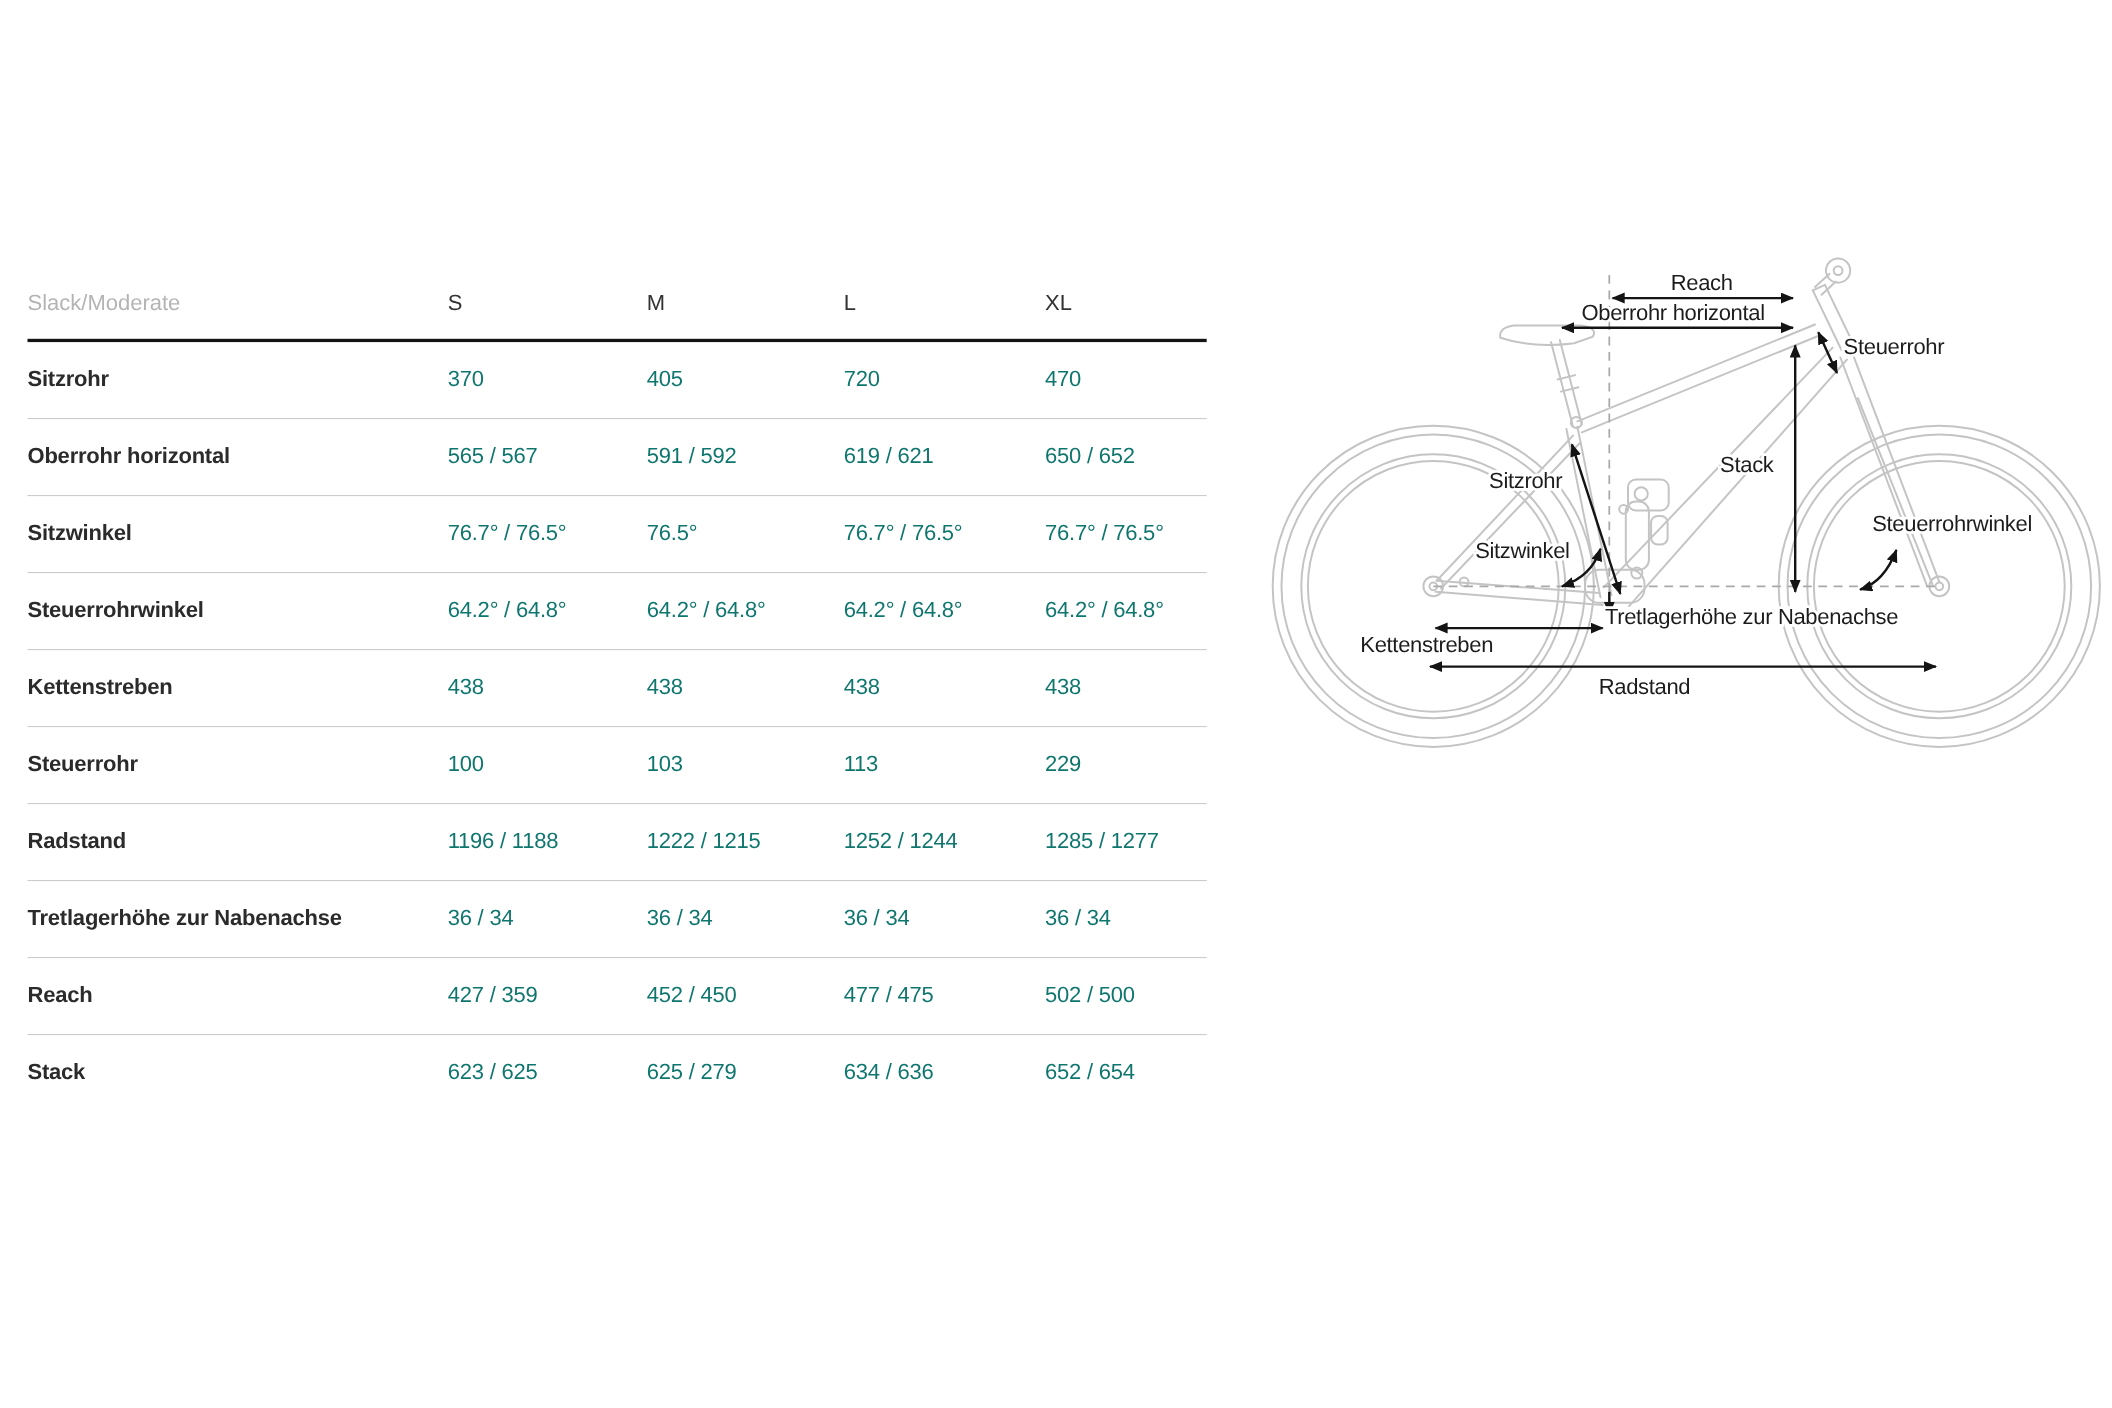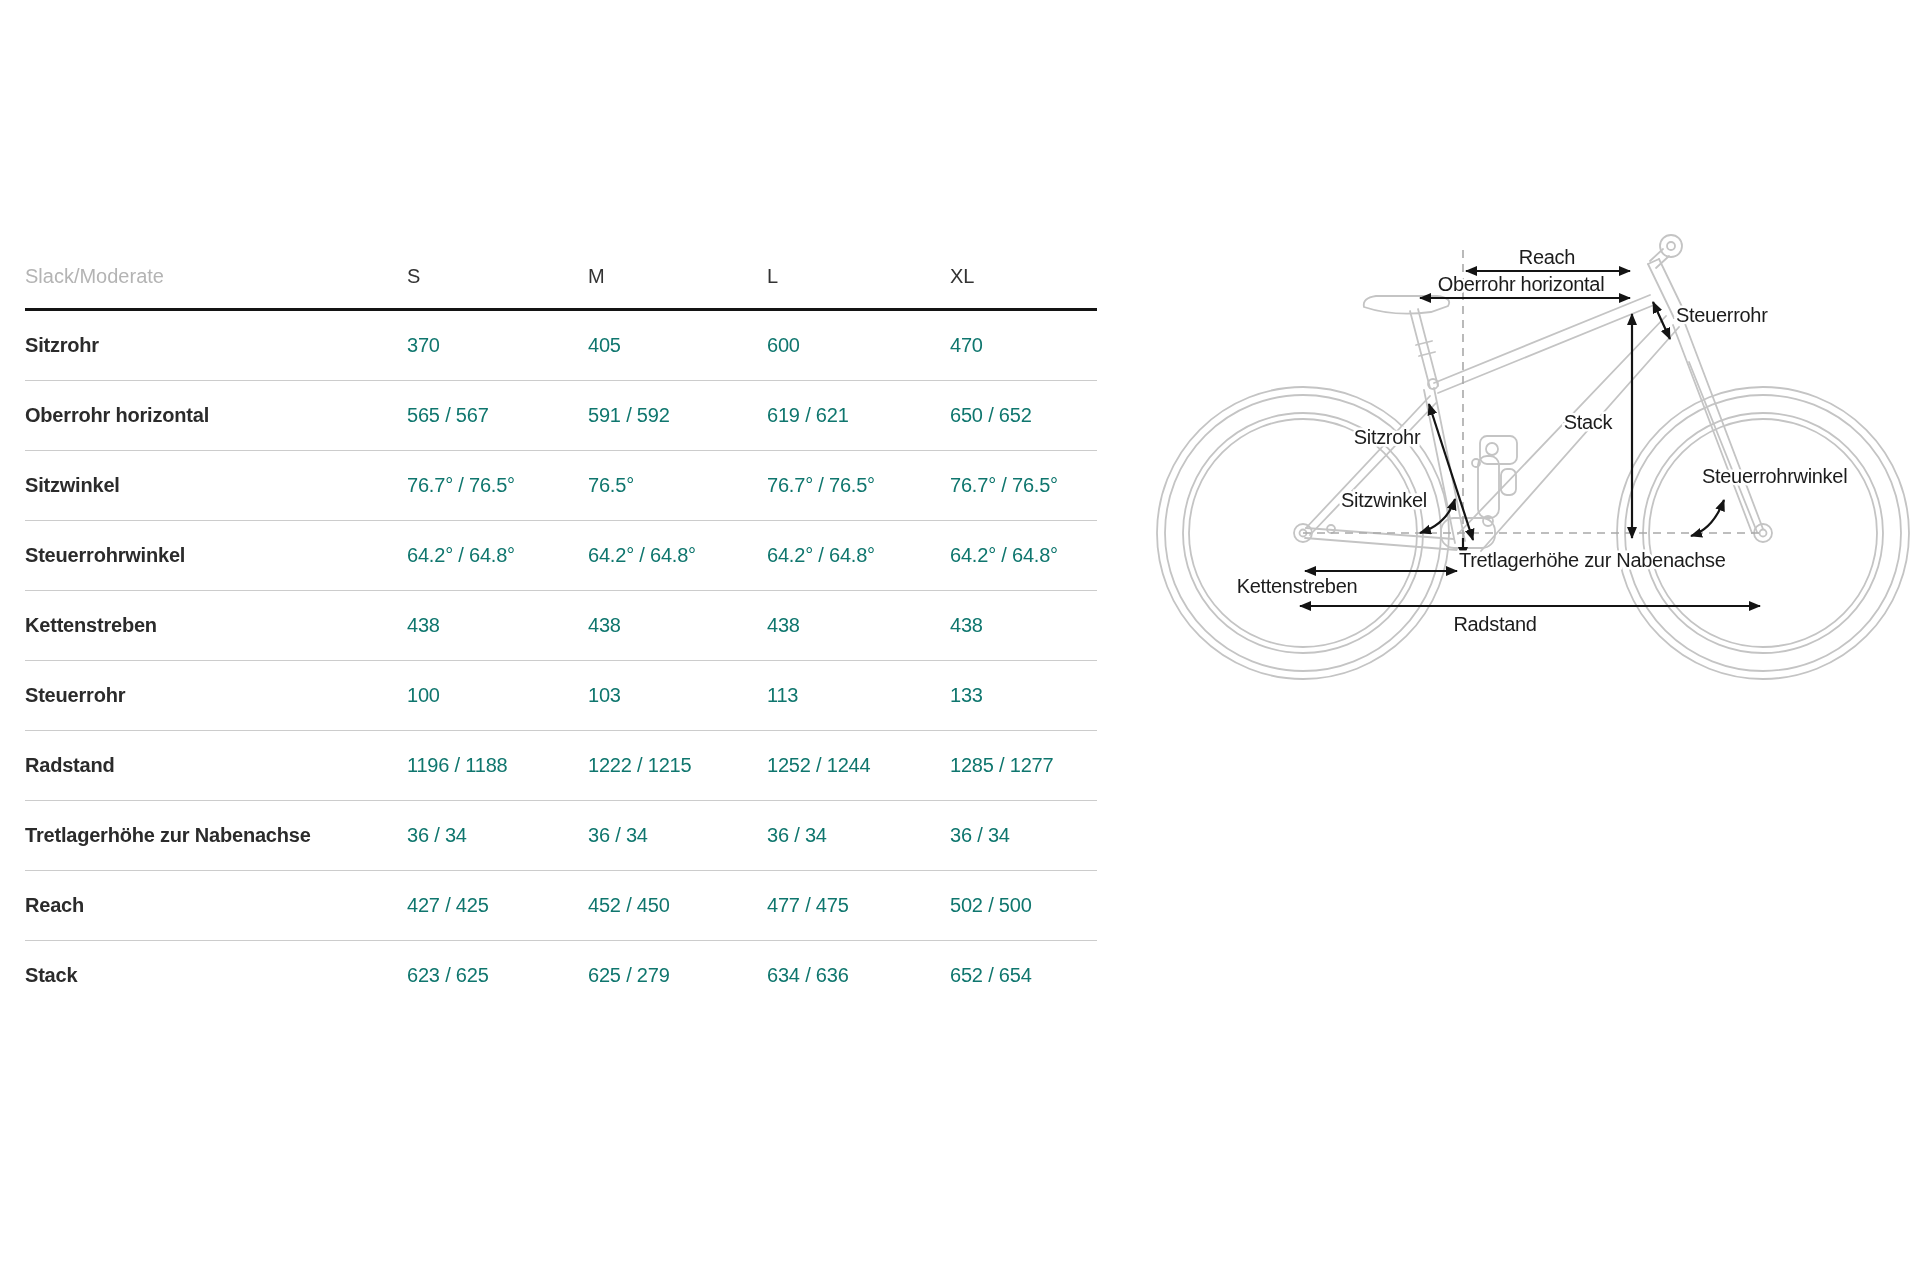--- a/index.html
+++ b/index.html
@@ -46,21 +46,21 @@
       <div class="tcol">S</div>
       <div class="tcol">M</div>
       <div class="tcol">L</div>
       <div class="tcol">XL</div>
     </div>
 
     <div class="trow">
       <div class="tlabel">Sitzrohr</div>
       <div class="tval">370</div>
       <div class="tval">405</div>
-      <div class="tval">600</div>
+      <div class="tval">720</div>
       <div class="tval">470</div>
     </div>
 
     <div class="trow">
       <div class="tlabel">Oberrohr horizontal</div>
       <div class="tval">565 / 567</div>
       <div class="tval">591 / 592</div>
       <div class="tval">619 / 621</div>
       <div class="tval">650 / 652</div>
     </div>
@@ -87,21 +87,21 @@
       <div class="tval">438</div>
       <div class="tval">438</div>
       <div class="tval">438</div>
     </div>
 
     <div class="trow">
       <div class="tlabel">Steuerrohr</div>
       <div class="tval">100</div>
       <div class="tval">103</div>
       <div class="tval">113</div>
-      <div class="tval">133</div>
+      <div class="tval">229</div>
     </div>
 
     <div class="trow">
       <div class="tlabel">Radstand</div>
       <div class="tval">1196 / 1188</div>
       <div class="tval">1222 / 1215</div>
       <div class="tval">1252 / 1244</div>
       <div class="tval">1285 / 1277</div>
     </div>
 
@@ -109,21 +109,21 @@
       <div class="tlabel">Tretlagerhöhe zur Nabenachse</div>
       <div class="tval">36 / 34</div>
       <div class="tval">36 / 34</div>
       <div class="tval">36 / 34</div>
       <div class="tval">36 / 34</div>
     </div>
 
 
     <div class="trow">
       <div class="tlabel">Reach</div>
-      <div class="tval">427 / 425</div>
+      <div class="tval">427 / 359</div>
       <div class="tval">452 / 450</div>
       <div class="tval">477 / 475</div>
       <div class="tval">502 / 500</div>
     </div>
 
     <div class="trow">
       <div class="tlabel">Stack</div>
       <div class="tval">623 / 625</div>
       <div class="tval">625 / 279</div>
       <div class="tval">634 / 636</div>

